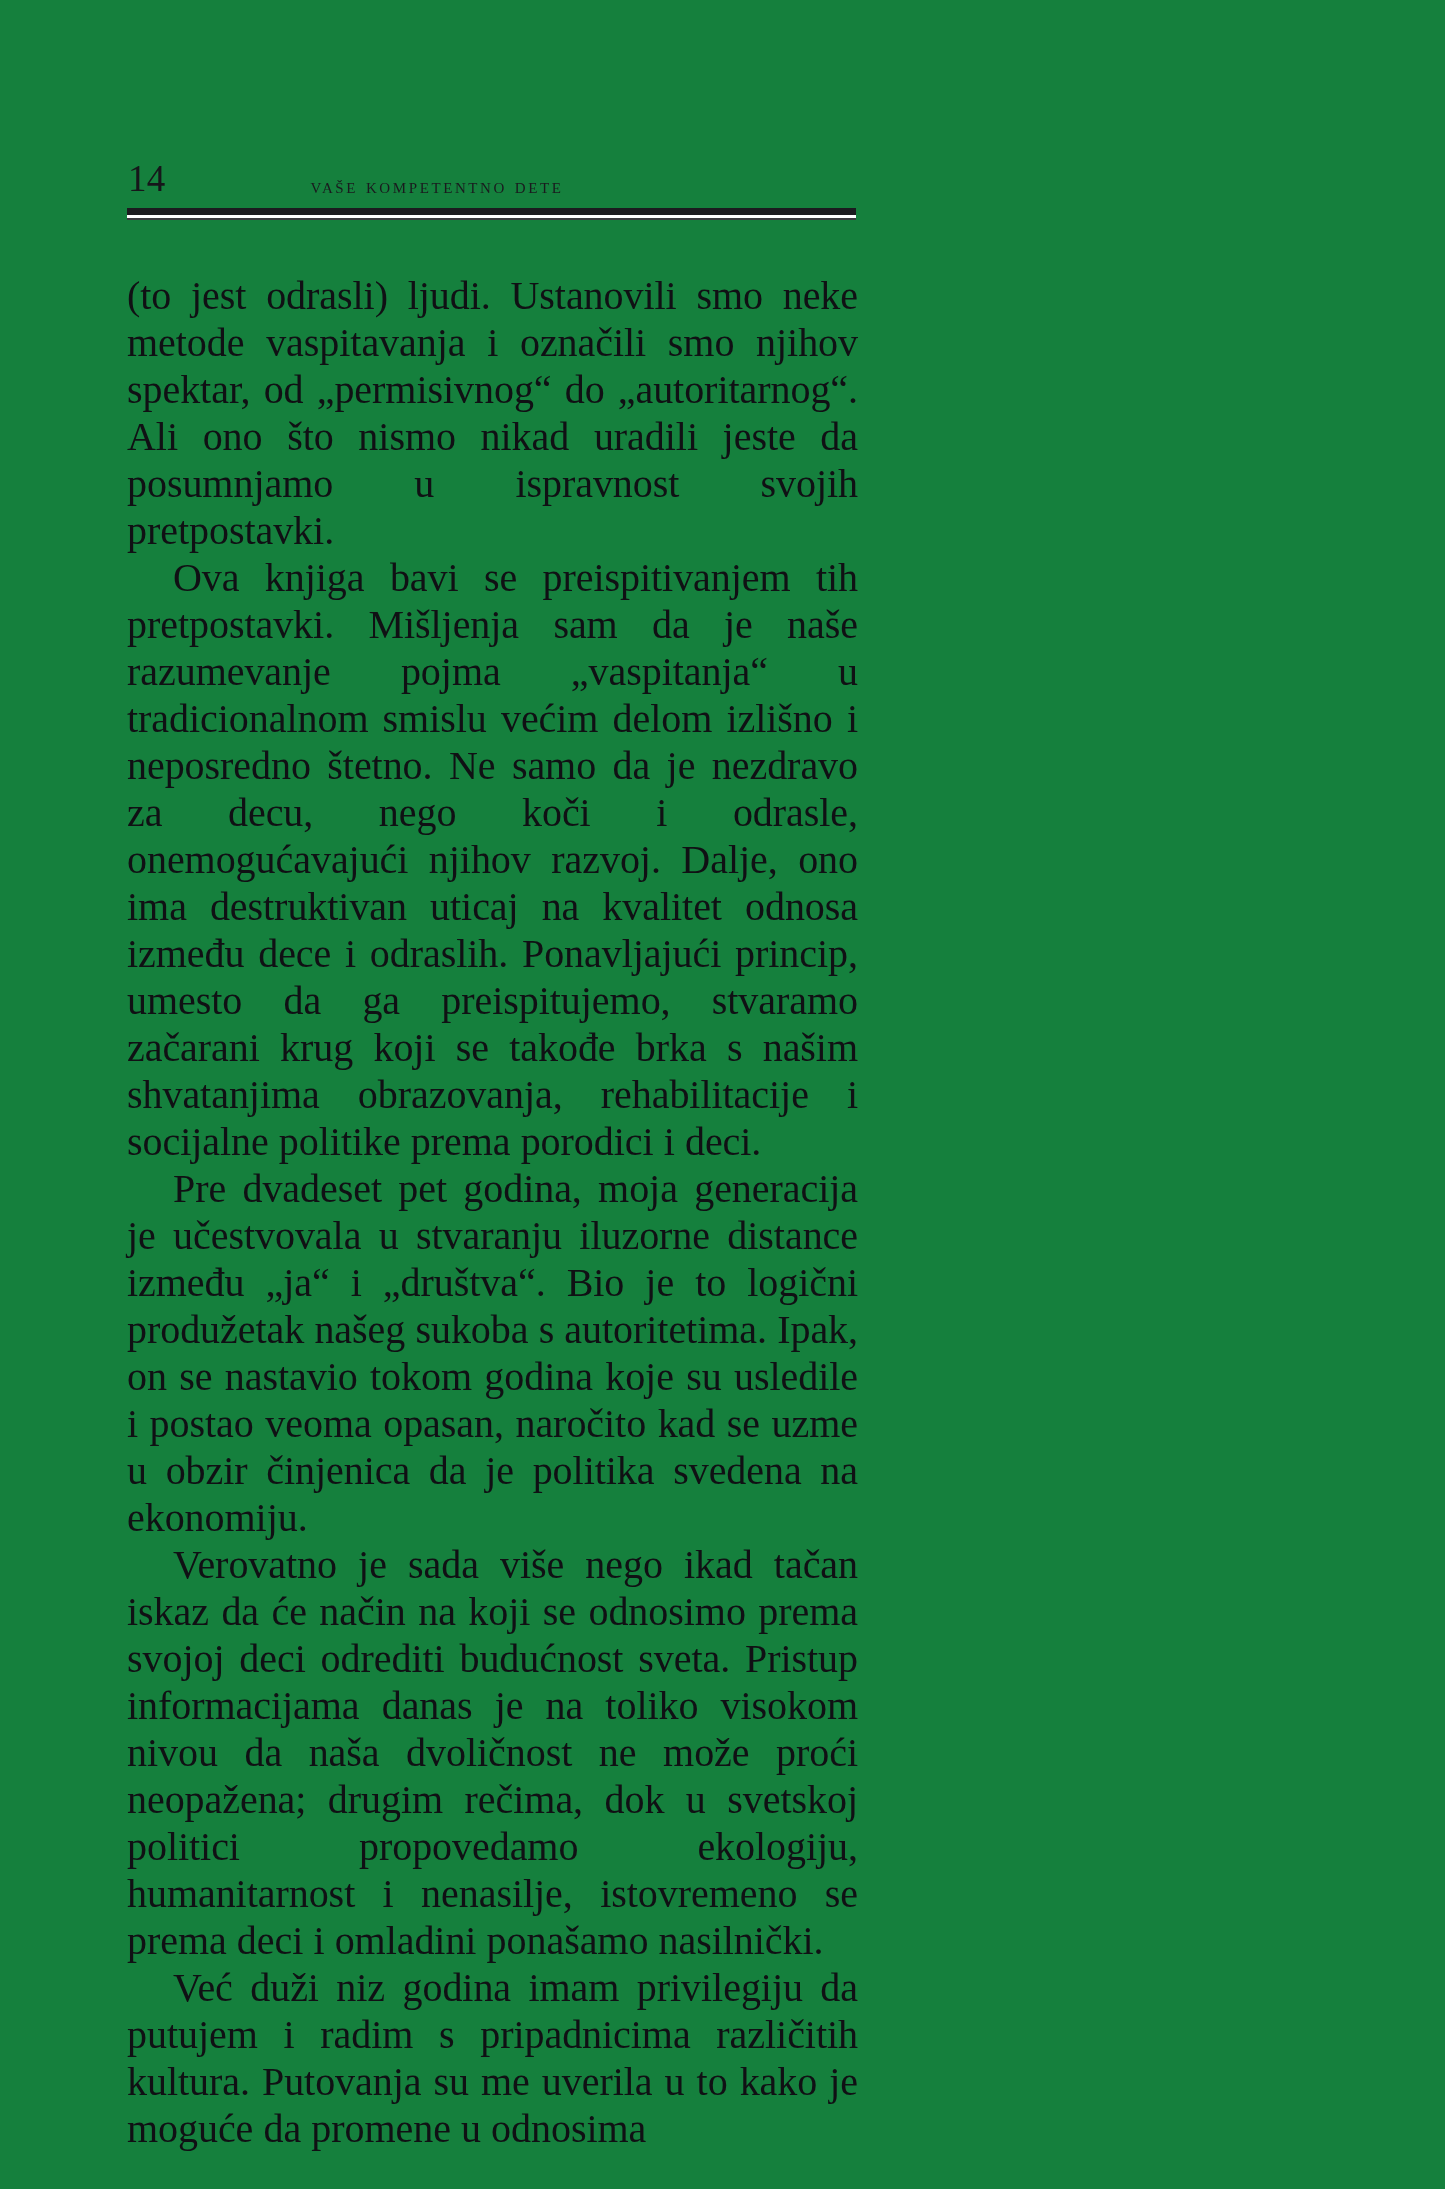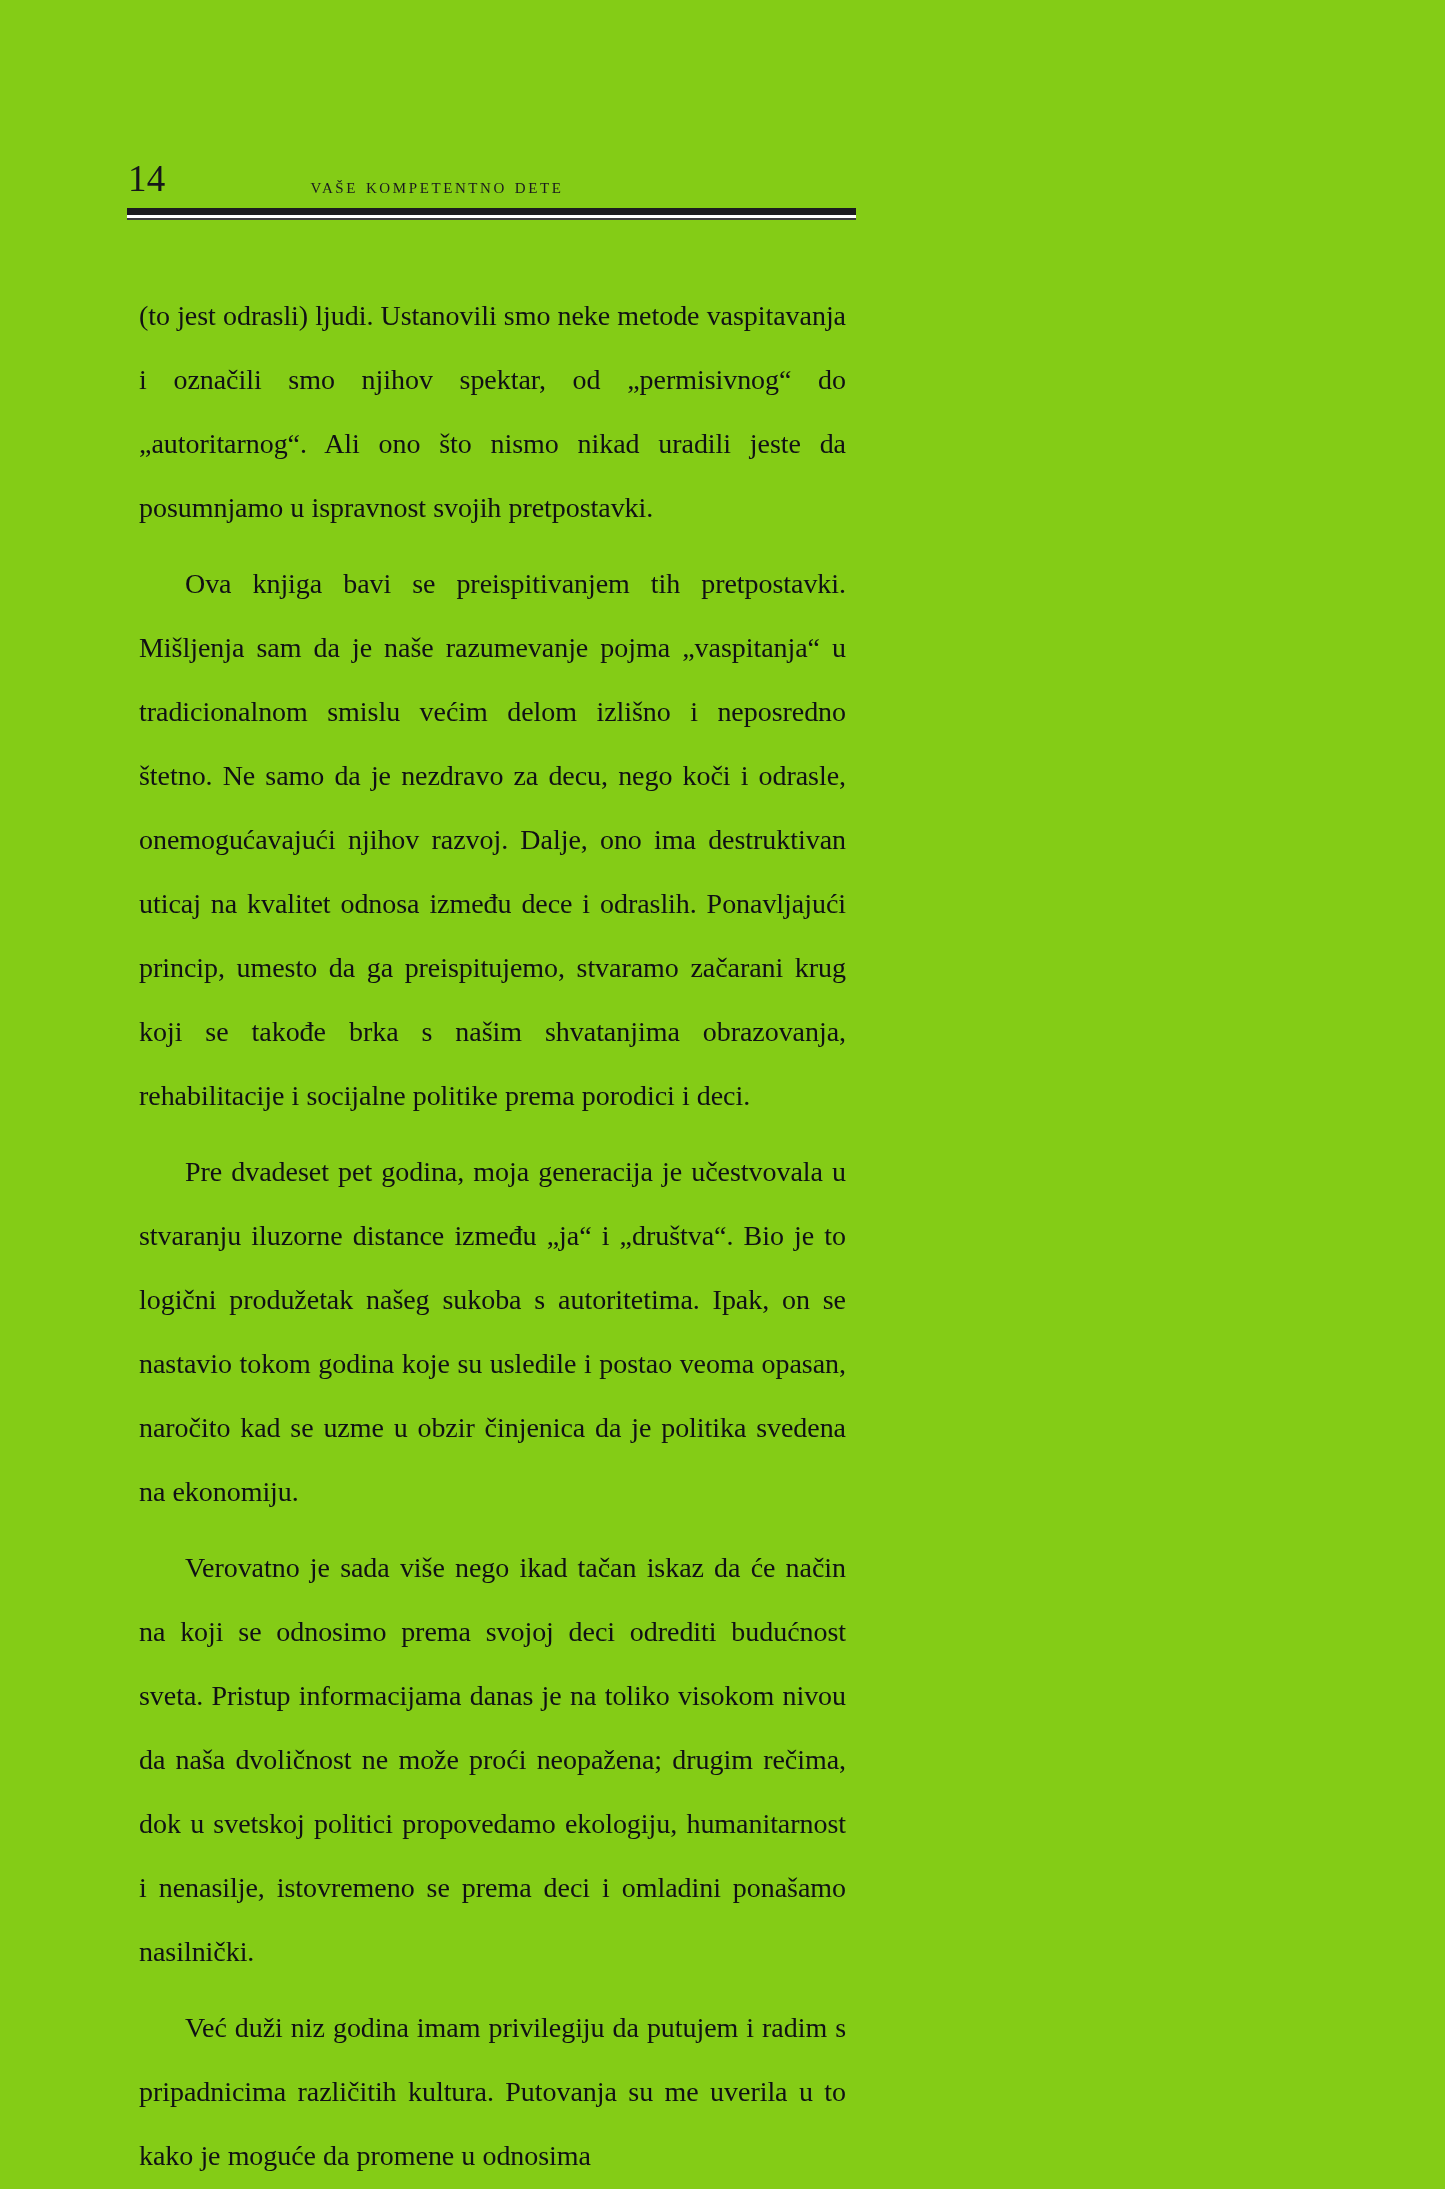--- a/index.html
+++ b/index.html
@@ -12,21 +12,21 @@
     font-family: "Liberation Serif", "DejaVu Serif", serif;
     color: #000000;
     -webkit-font-smoothing: antialiased;
   }
 
   .page {
     position: relative;
     width: 1445px;
     height: 2189px;
     margin: 0 auto;
-    background: #84cc16;
+    background: #15803d;
     overflow: hidden;
     box-sizing: border-box;
   }
 
   
   .running-head {
     position: absolute;
     left: 128px;
     top: 145px;
     width: 729px;
@@ -75,23 +75,23 @@
   }
 
   
   .body-col {
     position: absolute;
     left: 127px;
     top: 272px;
     width: 731px;
   }
   .body-col p {
-    margin: 12px;
-    font-size: 28px;
-    line-height: 64px;
+    margin: 0;
+    font-size: 40px;
+    line-height: 47px;
     text-align: justify;
     text-justify: inter-word;
     word-spacing: 0.2px;
     letter-spacing: -0.05px;
     color: #101014;
     hyphens: manual;
     -webkit-hyphens: manual;
   }
   .body-col p.indent {
     text-indent: 46px;

